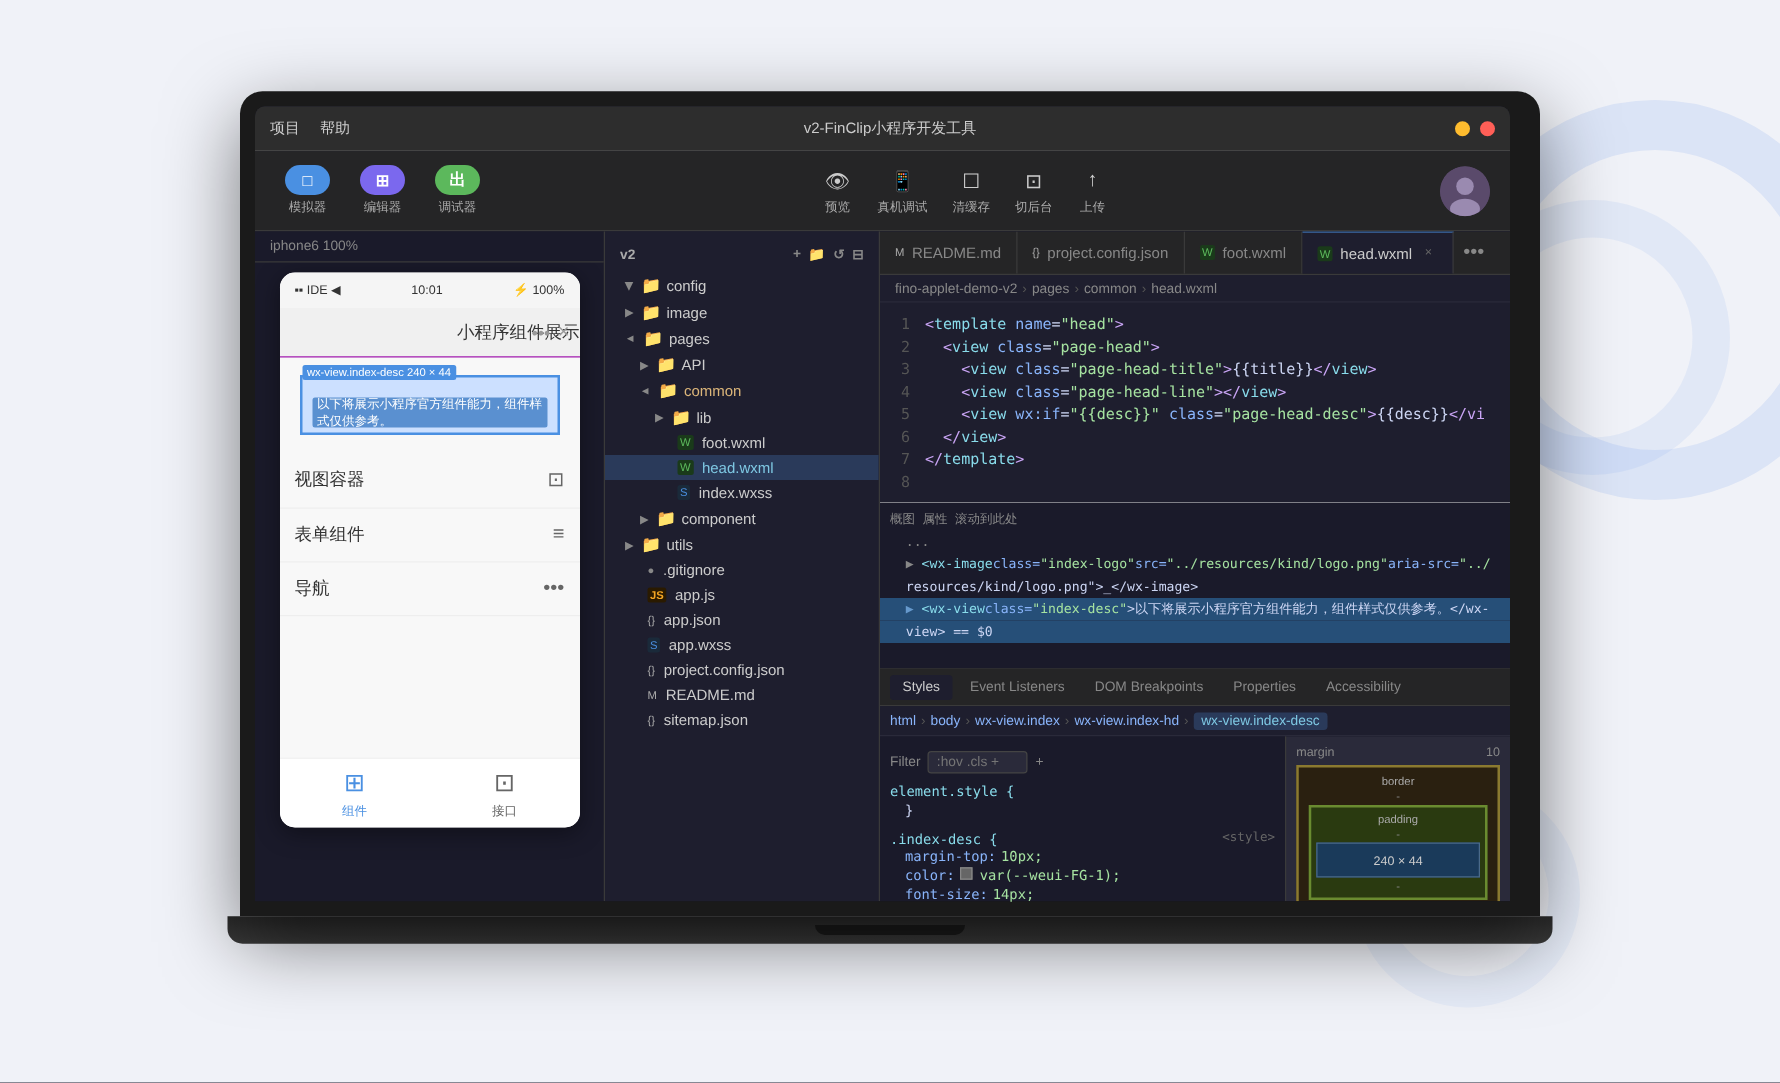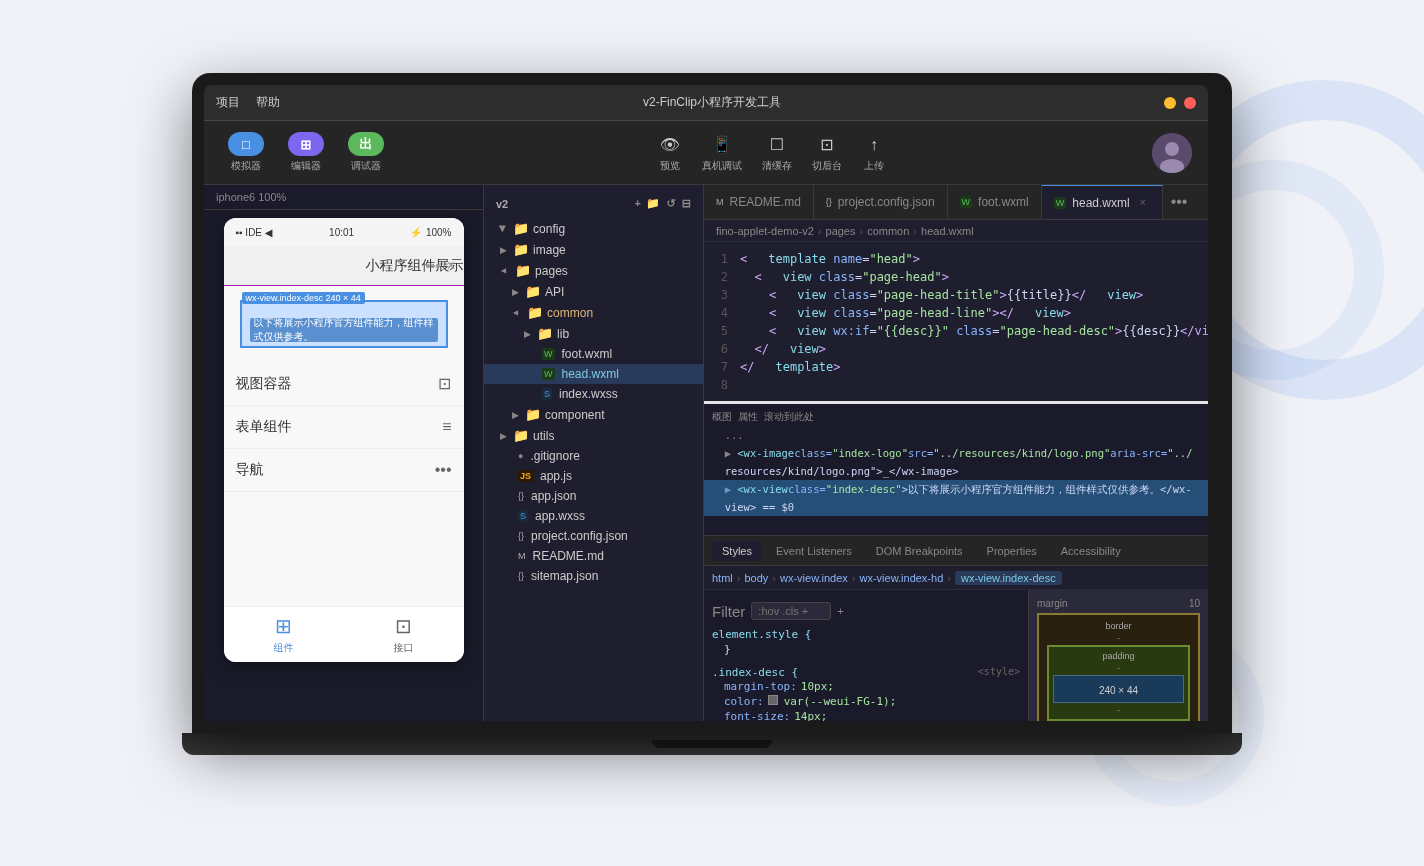--- a/index.html
+++ b/index.html
@@ -394,31 +394,31 @@
       padding-right: 12px;
       flex-shrink: 0;
       user-select: none;
     }
 
     .line-content {
       flex: 1;
       color: #cdd6f4;
       white-space: pre;
     }
-    .tag { color: #89dceb; margin-left: 21px; }
+    .tag { color: #89dceb; }
     .attr { color: #89b4fa; }
     .str { color: #a6e3a1; }
     .txt { color: #cdd6f4; }
     .bracket { color: #cba6f7; }
 
     
     .bottom-panel {
       height: 320px;
       background: #1a1a2a;
-      border-top: 3px solid #e5e5e5;
+      border-top: 1px solid #e5e5e5;
       display: flex;
       flex-direction: column;
       flex-shrink: 0;
     }
 
     .bottom-tabs {
       display: flex;
       align-items: center;
       height: 30px;
       background: #252526;
@@ -1031,21 +1031,21 @@
               <span class="element-pill">wx-view.index</span>
               <span style="color:#555;">›</span>
               <span class="element-pill">wx-view.index-hd</span>
               <span style="color:#555;">›</span>
               <span class="element-pill active">wx-view.index-desc</span>
             </div>
 
             <div class="bottom-content">
               <div class="bottom-left">
                 <div style="padding:4px 8px;display:flex;align-items:center;gap:6px;">
-                  <span style="font-size:15px;color:#888;">Filter</span>
+                  <span style="font-size:11px;color:#888;">Filter</span>
                   <input type="text" placeholder=":hov .cls +" style="background: rgb(42, 42, 58); border: 1px solid rgb(68, 68, 68); border-radius: 3px; padding: 2px 6px; color: rgb(204, 204, 204); font-size: 11px; width: 80px;">
                   <span style="font-size:11px;color:#888;">+</span>
                 </div>
 
                 <div class="styles-section">
                   <div style="font-size:11px;font-family:monospace;">
                     <span style="color:#89dceb;">element.style {</span>
                   </div>
                   <div style="padding:2px 12px;font-size:11px;font-family:monospace;color:#cdd6f4;">}</div>
                 </div>

